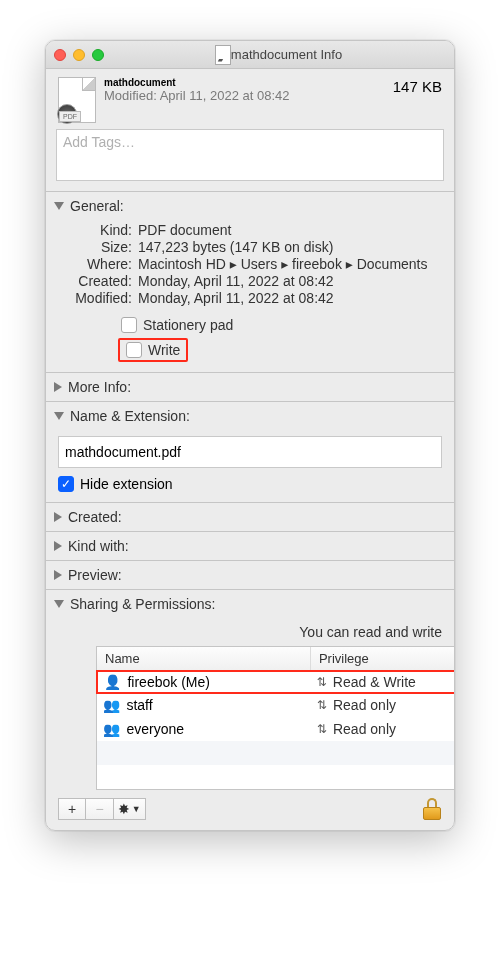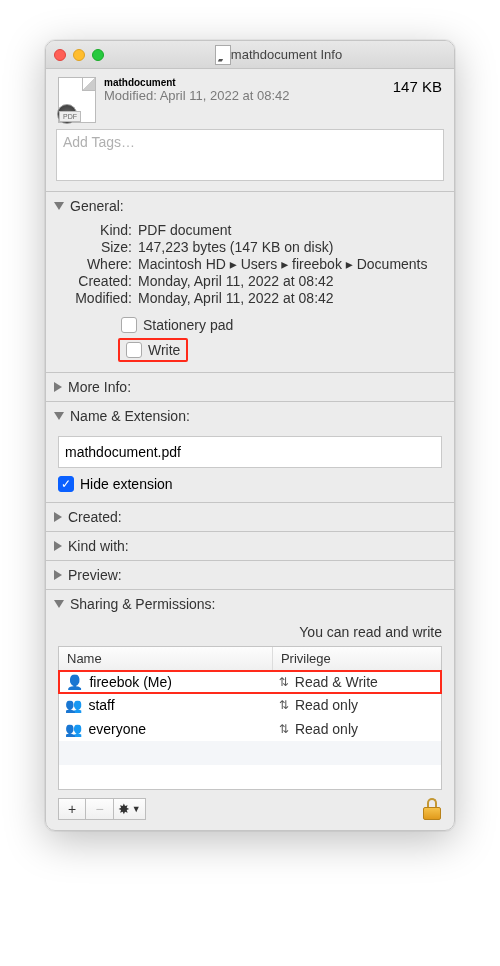--- a/index.html
+++ b/index.html
@@ -100,21 +100,21 @@
   .redbox { border:2px solid #ff2a1a; border-radius:2px; padding:1px 3px; display:inline-flex; }
   .name-body { padding:6px 12px 10px 12px; }
   .text-input {
     width:100%; height:32px; border:1px solid #c9c9c9; background:#fff;
     padding: 0 6px; font-size:14px; display:flex; align-items:center;
   }
   .hideext { margin-top:8px; display:flex; align-items:flex-start; gap:6px; }
   .perm-body { padding:4px 12px 4px 12px; font-size:14px;}
   .perm-msg { margin:2px 0 6px 2px; color:#333;text-align:right; }
   .perm-table {
-    border:1px solid #c5c5c5; background:#fff; width:100%;
+    border:1px solid #c5c5c5; background:#fff; width:100%;margin-left:38px;
   }
   .perm-head { display:flex; background:linear-gradient(#fdfdfd,#f0f0f0); border-bottom:1px solid #c5c5c5;}
   .perm-head > div { padding:4px 8px; font-size:13px; color:#333;}
   .colname { flex: 0 0 56%; border-right:1px solid #dcdcdc;}
   .colpriv { flex:1;}
   .perm-rows .prow { display:flex; align-items:center; height:24px;}
   .prow .pname { flex:0 0 56%; display:flex; align-items:center; padding:0 6px; gap:6px;}
   .prow .ppriv { flex:1; display:flex; align-items:center; padding:0 6px; gap:6px; color:#333;}
   .updown { font-size:12px; color:#555; line-height:8px;}
   .prow.alt { background:#f4f6f9;}

